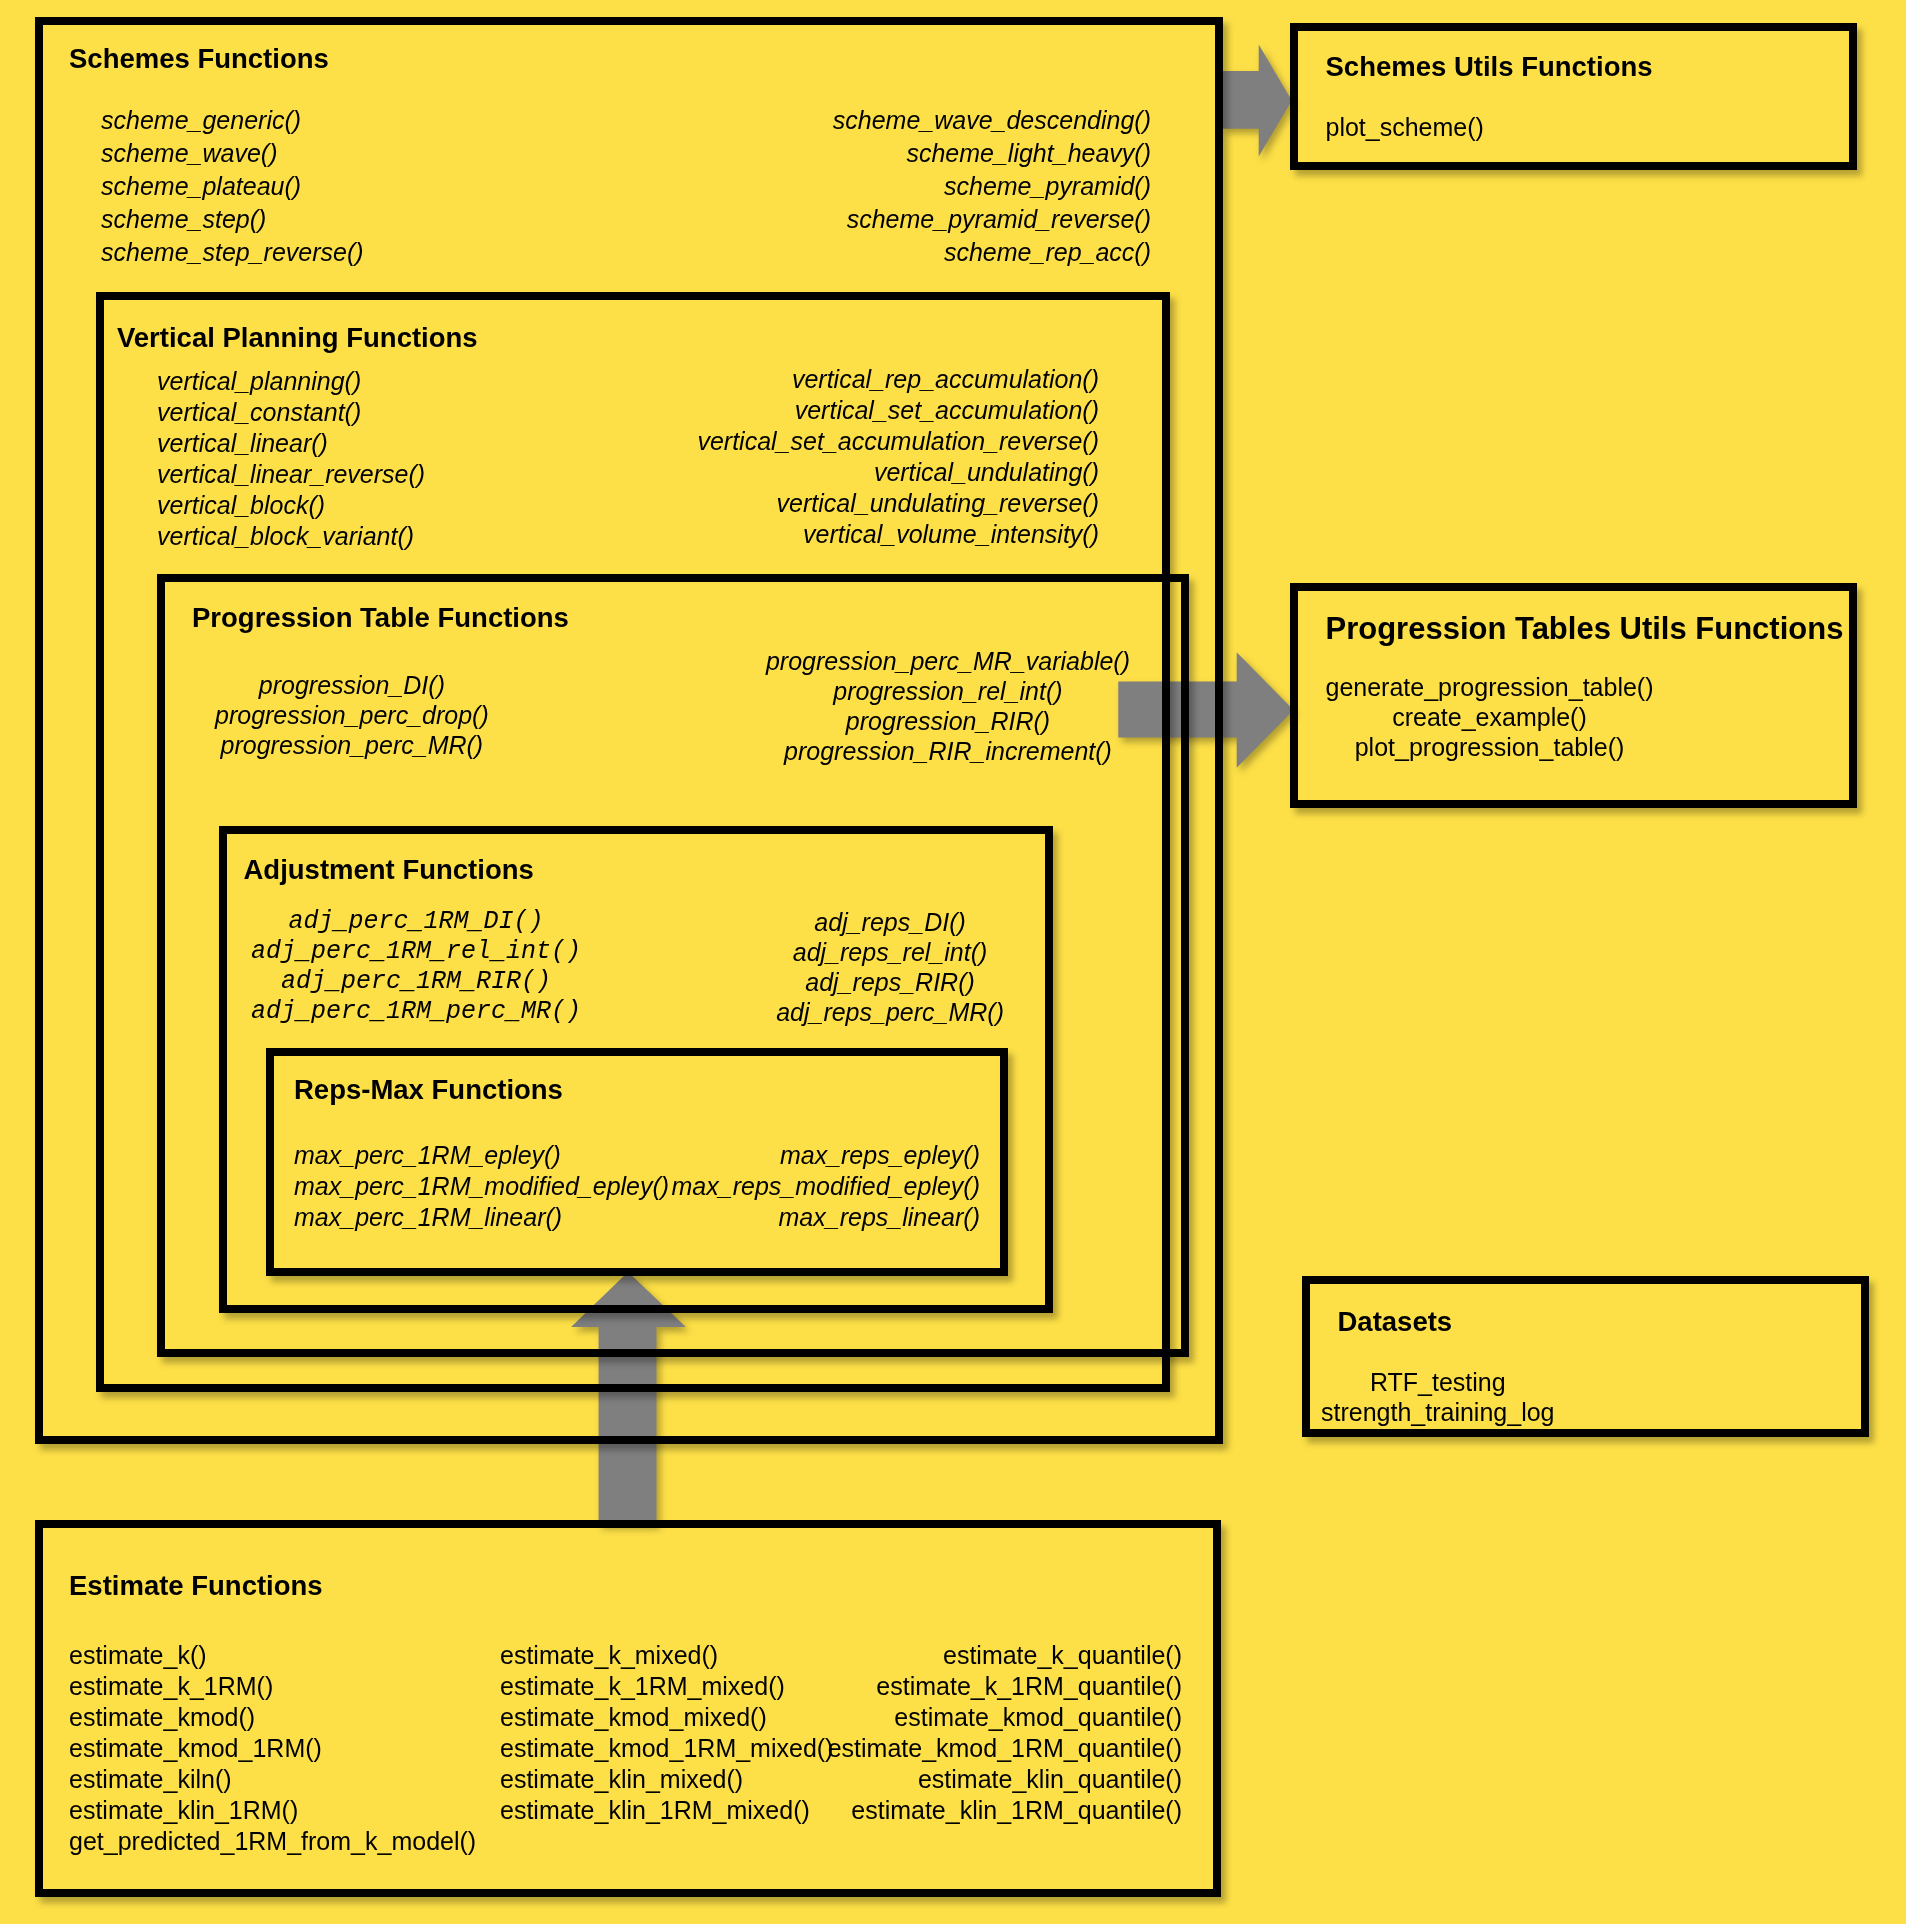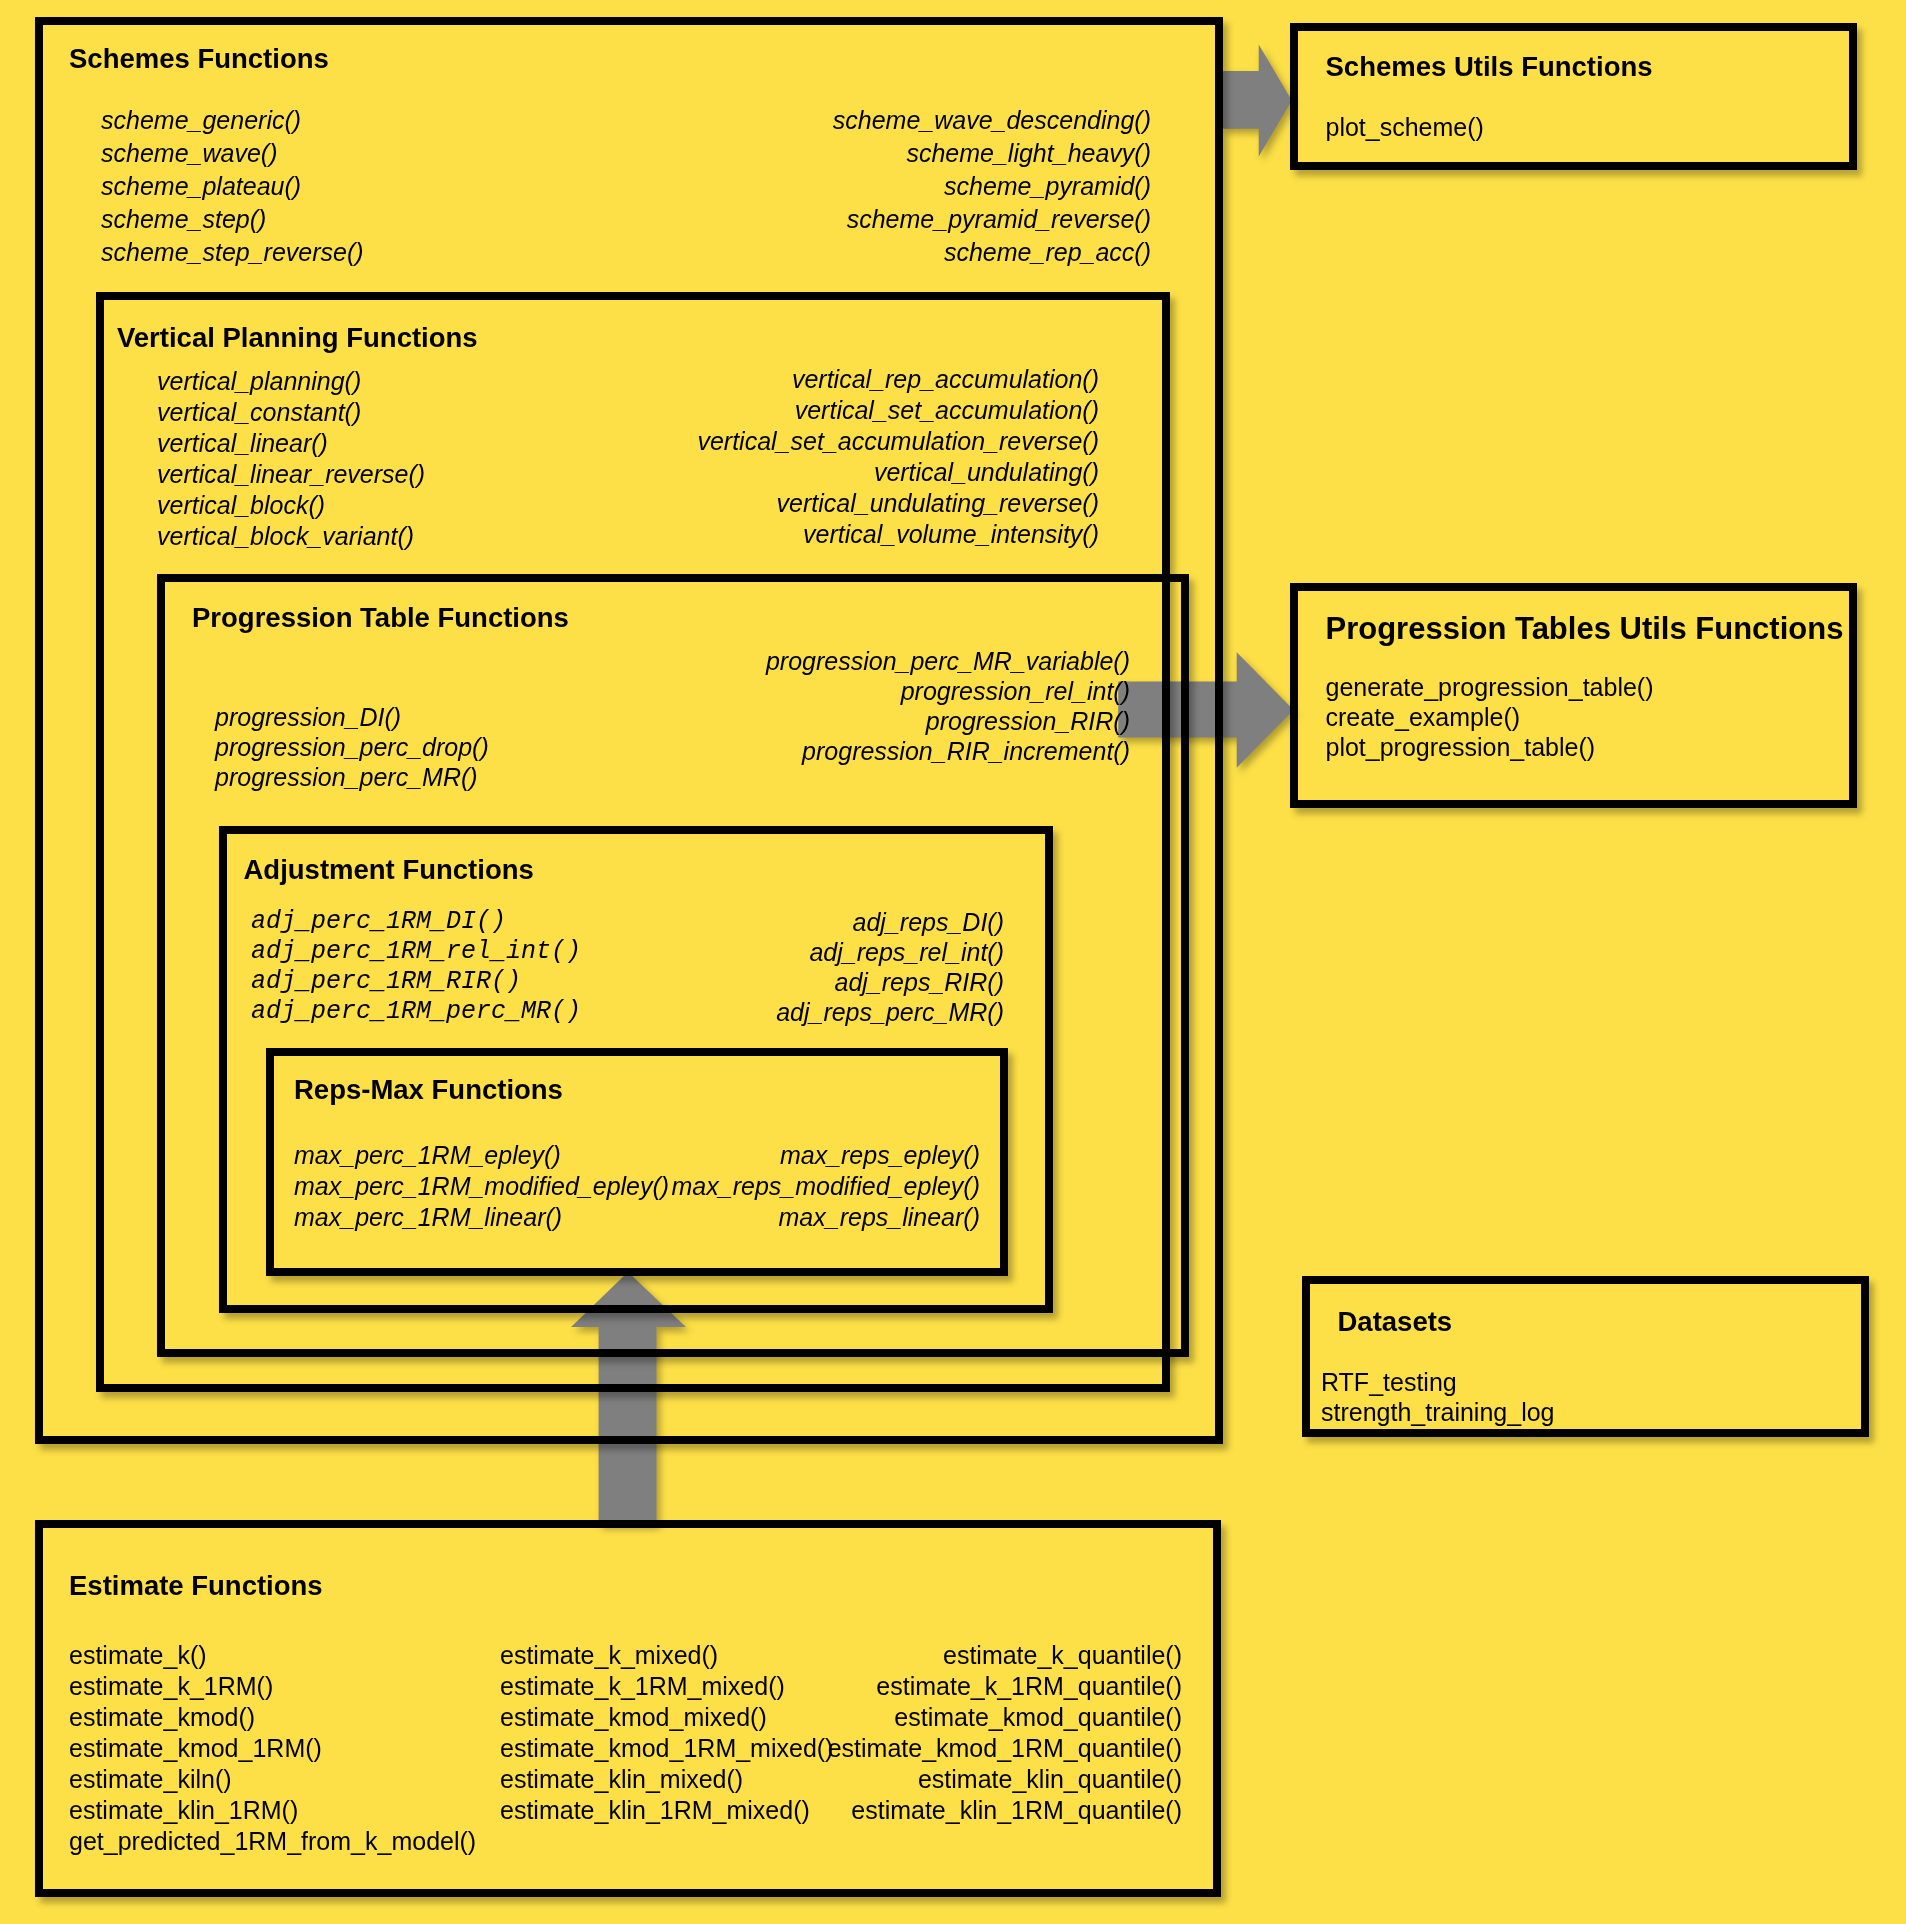--- a/index.html
+++ b/index.html
@@ -36,36 +36,36 @@
   #progression-utils-title{font-size:31px;}
   .fn-list{
     position:absolute;
     font-size:25px;
     white-space:nowrap;
   }
   .italic{font-style:italic;}
   .align-right{text-align:right;}
   .lh36 .fn-item{height:33px;line-height:33px;}
   .lh34 .fn-item{height:31px;line-height:31px;}
-  .lh33 .fn-item{height:30px;line-height:30px;}
+  .lh33 .fn-item{height:30px;line-height:30px;text-align:center;}
 
   
   #box-schemes{left:35px;top:16.5px;width:1188px;height:1427px;}
   #schemes-title{left:26px;top:18.4px;}
   #schemes-left{left:58px;top:79px;}
   #schemes-right{right:64px;top:79px;}
 
   #box-vertical{left:53px;top:267px;width:1074px;height:1100px;}
   #vertical-title{left:13px;top:22px;}
   #vertical-left{left:53px;top:66px;}
   #vertical-right{right:63px;top:64px;}
 
   #box-progression{left:53px;top:274px;width:1032px;height:783px;}
   #progression-title{left:27px;top:20px;}
-  #progression-left{left:50px;top:88px;margin-top:32px;}
+  #progression-left{left:50px;top:88px;}
   #progression-right{right:51px;top:64px;}
 
   #box-adjustment{left:54px;top:244px;width:834px;height:487px;}
   #adjustment-title{left:16.5px;top:20px;}
   #adjustment-left{left:24px;top:73px;font-family:Liberation Mono, monospace;}
   #adjustment-right{right:41px;top:73px;}
 
   #box-repsmax{left:39px;top:214px;width:742px;height:228px;}
   #repsmax-title{left:20px;top:18.4px;}
   #repsmax-left{left:20px;top:84px;}

